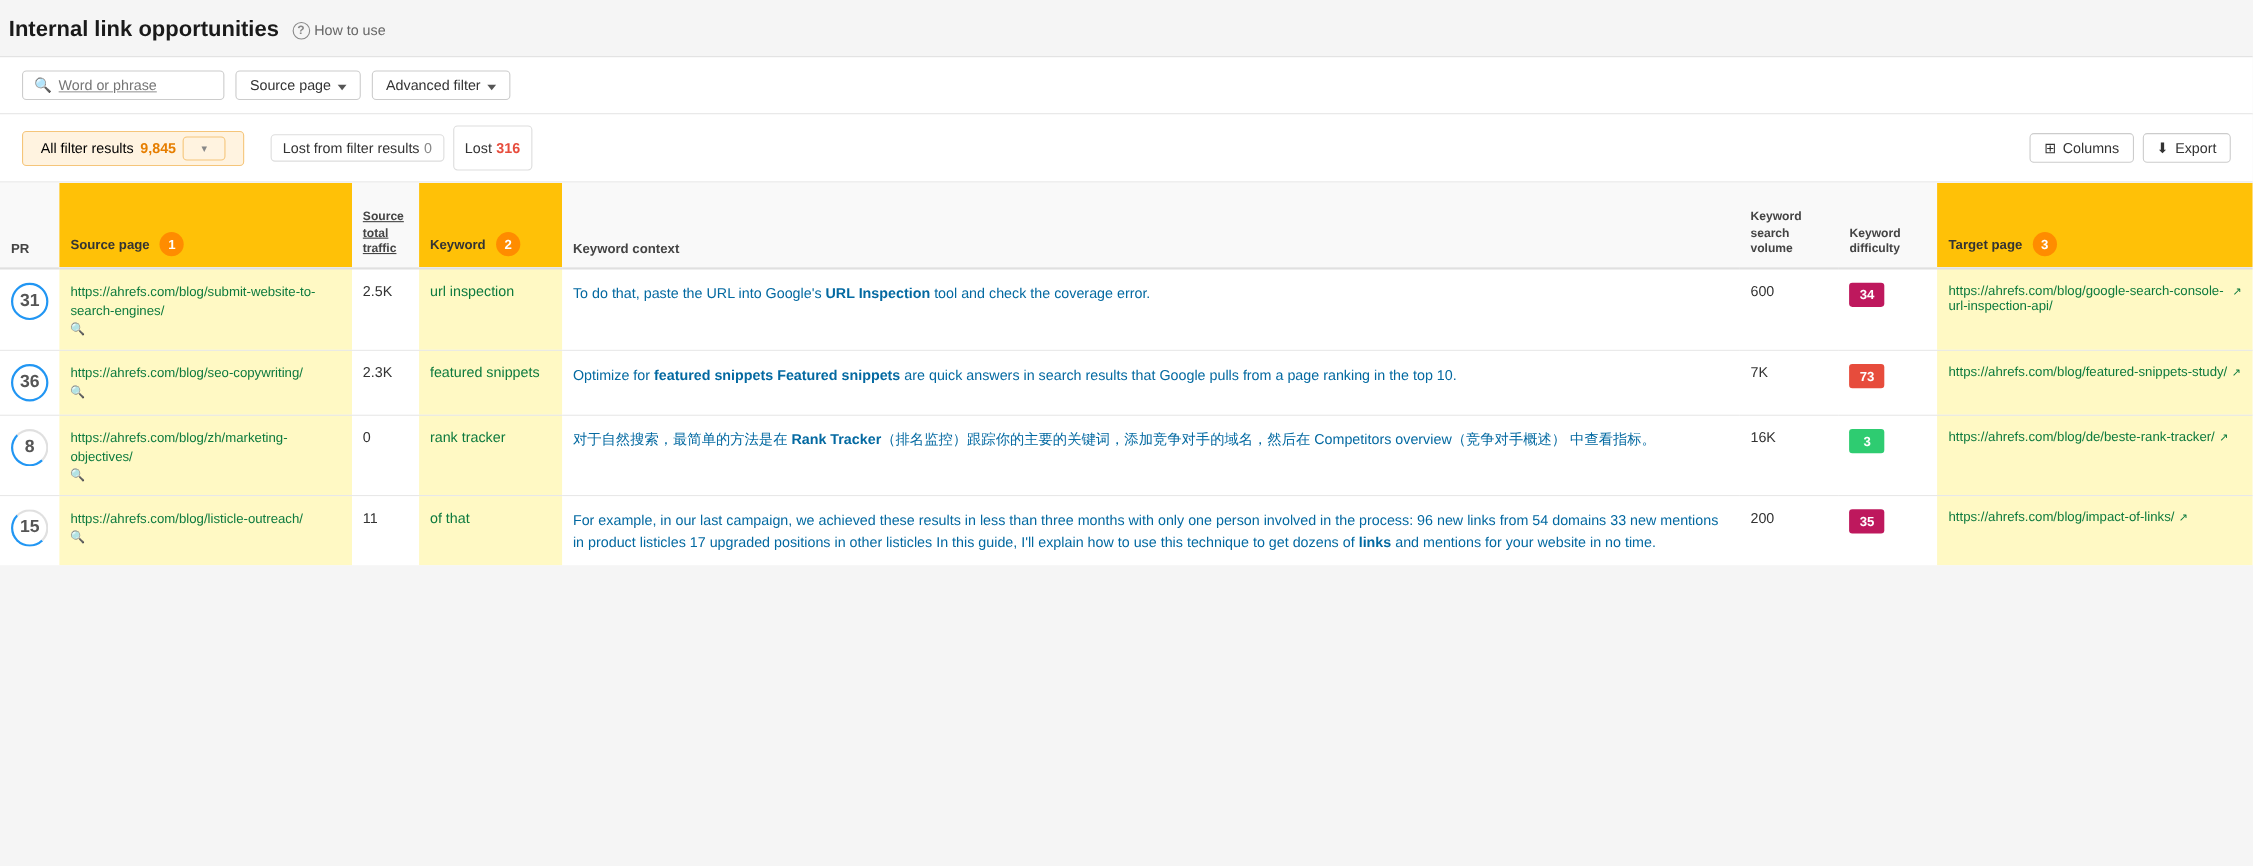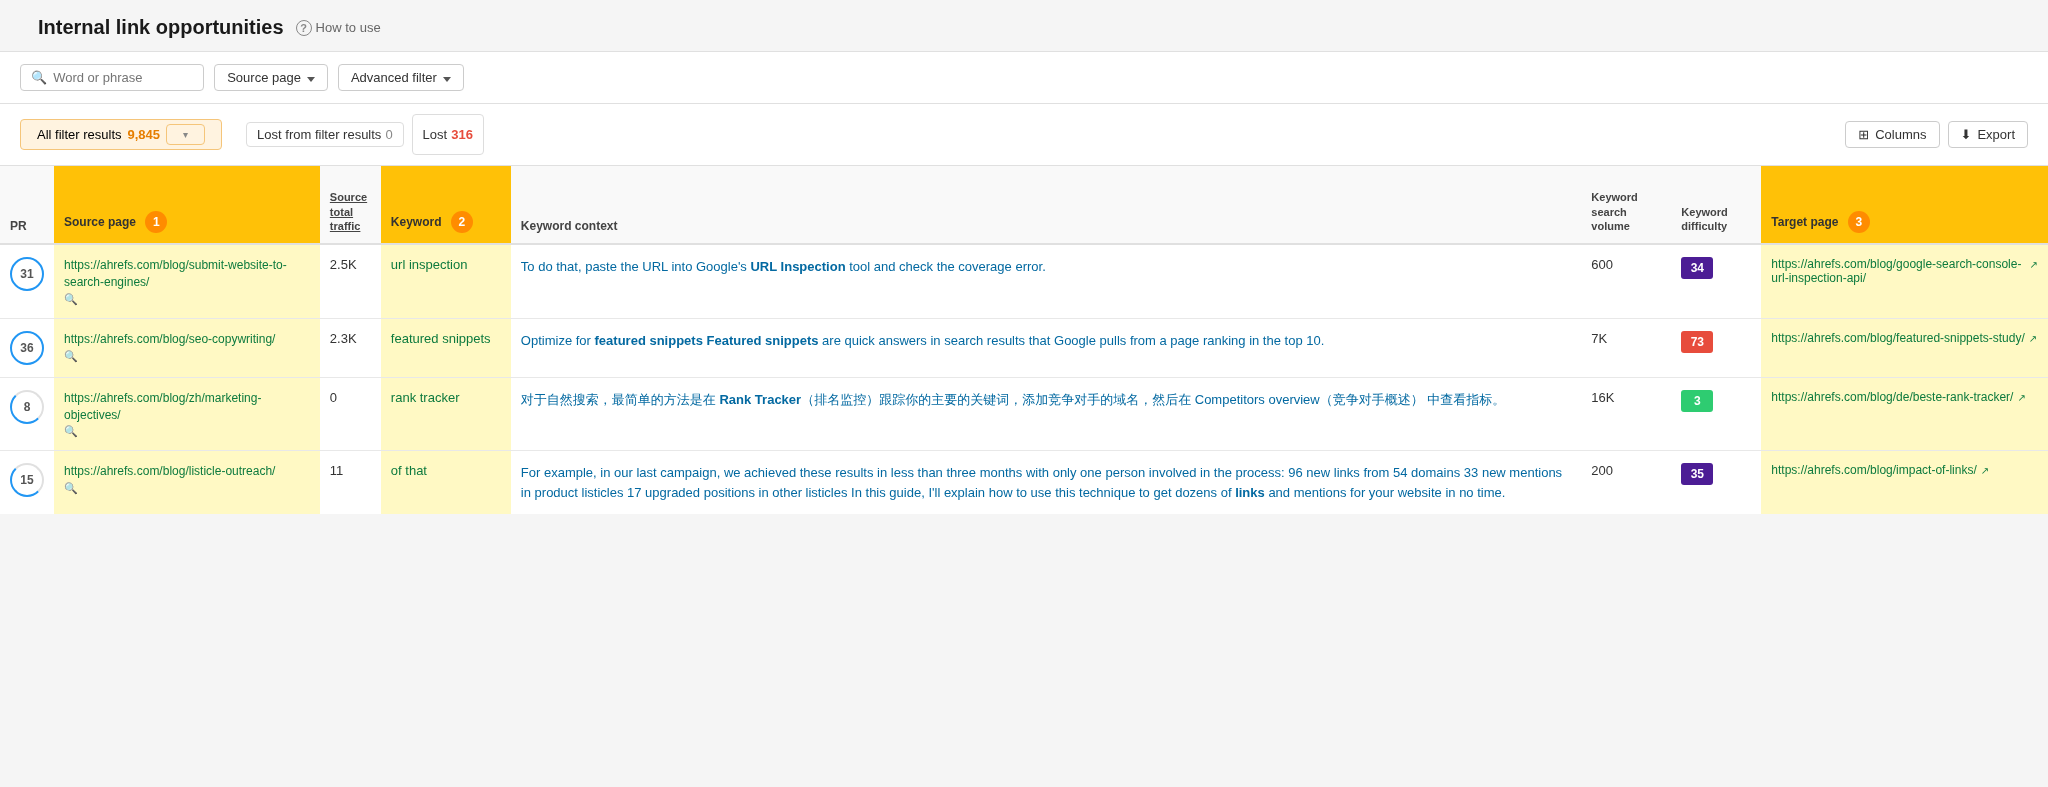--- a/index.html
+++ b/index.html
@@ -1,24 +1,24 @@
 <!DOCTYPE html>
 <html><head>
   <meta charset="utf-8">
   <style>
     * { box-sizing: border-box; margin: 0; padding: 0; }
     body { font-family: -apple-system, BlinkMacSystemFont, 'Segoe UI', Arial, sans-serif; font-size: 13px; background: #f5f5f5; color: #333; }
 
-    .page-header { padding: 16px 38px 12px; background: #f5f5f5; display: flex; align-items: center; gap: 12px; }
+    .page-header { padding: 16px 8px 12px; background: #f5f5f5; display: flex; align-items: center; gap: 12px; }
     .page-title { font-size: 20px; font-weight: 600; color: #1a1a1a; }
     .how-to-use { display: flex; align-items: center; gap: 4px; color: #666; font-size: 13px; cursor: pointer; text-decoration: none; }
 
     .filter-bar { background: #fff; padding: 12px 20px; border-top: 1px solid #e0e0e0; border-bottom: 1px solid #e0e0e0; display: flex; align-items: center; gap: 10px; }
     .search-box { display: flex; align-items: center; border: 1px solid #ccc; border-radius: 4px; padding: 5px 10px; gap: 6px; min-width: 180px; background: #fff; }
-    .search-box input { border: none; outline: none; font-size: 13px; color: #999; width: 140px; }
+    .search-box input { border: none; outline: none; font-size: 13px; color: #999; width: 140px; text-decoration: underline; }
     .dropdown-btn { border: 1px solid #ccc; border-radius: 4px; padding: 5px 12px; background: #fff; cursor: pointer; font-size: 13px; display: flex; align-items: center; gap: 6px; color: #333; }
     .adv-filter-btn { border: 1px solid #ccc; border-radius: 4px; padding: 5px 12px; background: #fff; cursor: pointer; font-size: 13px; display: flex; align-items: center; gap: 6px; color: #333; }
 
     .results-bar { padding: 10px 20px; background: #fff; display: flex; align-items: center; gap: 8px; border-bottom: 1px solid #e0e0e0; }
     .filter-pill { display: flex; align-items: center; background: #fff3e0; border: 1px solid #f5c57a; border-radius: 4px; padding: 4px 16px; font-size: 13px; gap: 6px; cursor: pointer; }
     .filter-pill .count { color: #e67e00; font-weight: 600; }
     .filter-pill .chevron { color: #888; font-size: 10px; }
     .lost-btn { border: 1px solid #ddd; border-radius: 4px; padding: 4px 10px; font-size: 13px; background: #fff; cursor: pointer; color: #333; display: flex; align-items: center; gap: 4px; margin-left: 16px; }
     .lost-btn .count { color: #888; }
     .lost-red { border: 1px solid #ddd; border-radius: 4px; padding: 12px 10px; font-size: 13px; background: #fff; cursor: pointer; color: #333; display: flex; align-items: flex-end; gap: 4px; }
@@ -42,36 +42,36 @@
     thead th.target-page-col { min-width: 220px; }
 
     .badge-orange { background: #ff8c00; color: #fff; border-radius: 50%; width: 22px; height: 22px; display: inline-flex; align-items: center; justify-content: center; font-size: 12px; font-weight: 700; margin-left: 6px; }
 
     tbody tr { border-bottom: 1px solid #e8e8e8; }
     tbody tr:last-child { border-bottom: none; }
     tbody td { padding: 12px 10px; vertical-align: top; font-size: 13px; }
     tbody td.yellow-cell { background: #fff9c4; }
 
     .pr-cell { display: flex; flex-direction: column; align-items: center; gap: 4px; }
-    .pr-circle { width: 34px; height: 34px; border-radius: 50%; border: 2px solid #8b5cf6; display: flex; align-items: center; justify-content: center; font-size: 12px; font-weight: 600; color: #555; background: #fff; }
+    .pr-circle { width: 34px; height: 34px; border-radius: 50%; border: 2px solid #8b5cf6; display: flex; align-items: center; justify-content: center; font-size: 16px; font-weight: 600; color: #555; background: #fff; }
     .pr-circle.blue-border { border-color: #2196f3; }
     .pr-circle.partial { border-color: #2196f3; border-right-color: #e0e0e0; }
 
     .link-text { color: #0d7a3e; font-size: 12px; cursor: pointer; text-decoration: none; display: block; line-height: 1.4; }
     .search-icon-sm { color: #888; font-size: 11px; cursor: pointer; }
 
     .keyword-link { color: #0d7a3e; font-size: 13px; cursor: pointer; text-decoration: none; }
 
     .context-text { font-size: 13px; line-height: 1.5; color: #0369a1; }
     .context-text strong { font-weight: 700; }
 
     .kw-vol { font-size: 13px; color: #333; }
 
     .diff-badge { display: inline-flex; align-items: center; justify-content: center; width: 32px; height: 22px; border-radius: 3px; font-size: 12px; font-weight: 600; color: #fff; }
-    .diff-green { background: #4c1d95; }
+    .diff-green { background: #be185d; }
     .diff-red { background: #e74c3c; }
     .diff-light-green { background: #2ecc71; }
 
     .target-link { color: #0d7a3e; font-size: 12px; cursor: pointer; text-decoration: none; display: flex; align-items: flex-start; gap: 4px; }
     .ext-icon { font-size: 10px; color: #0d7a3e; margin-top: 2px; }
 
     .chevron-down { display: inline-block; width: 0; height: 0; border-left: 4px solid transparent; border-right: 4px solid transparent; border-top: 5px solid #555; }
   </style>
 </head>
 <body>

